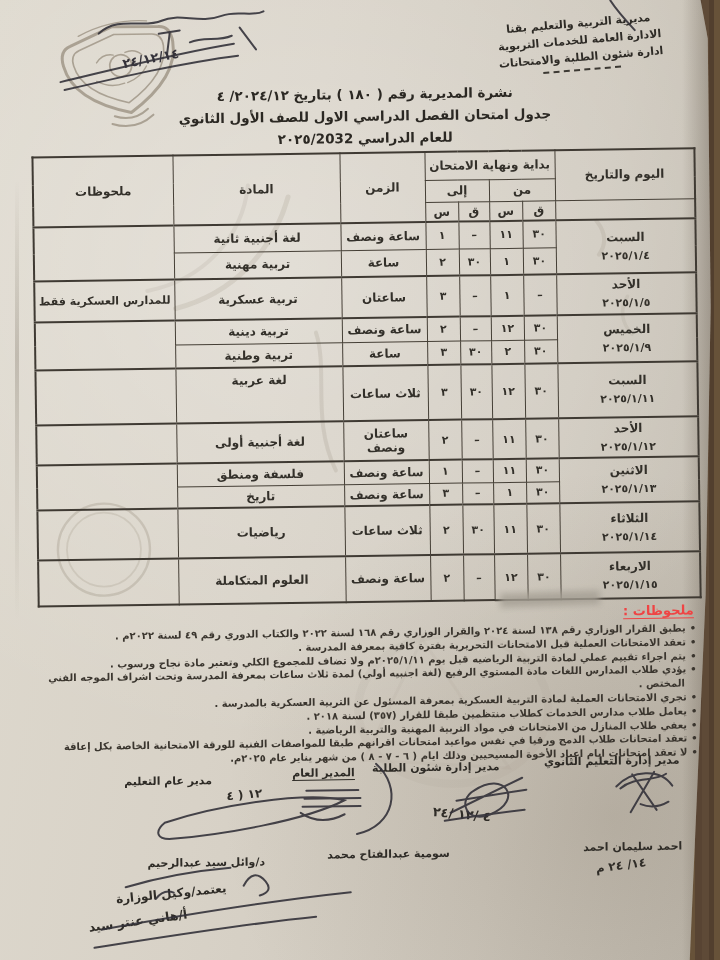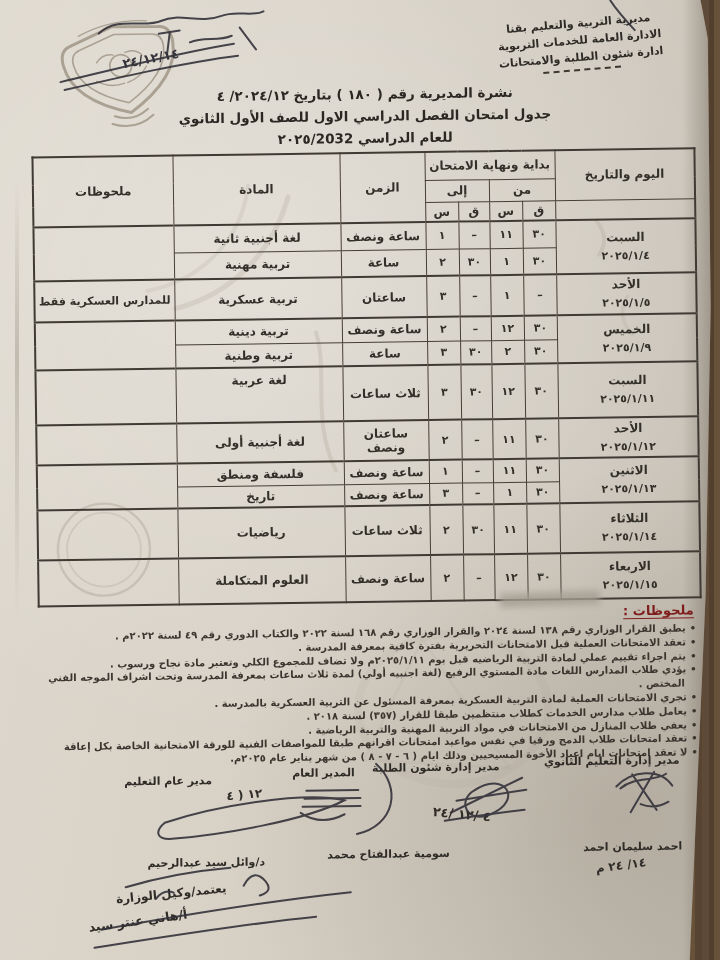--- a/index.html
+++ b/index.html
@@ -46,28 +46,28 @@
   .sched td.day{font-size:12px;line-height:1.6;}
   .sched td.day .d2{font-size:11px;}
   .sched td.note-cell{font-size:11px;}
   .sched td.vtop{vertical-align:top;padding-top:5px;}
   .h28{height:28px}.h22{height:22px}.h20{height:20px}
   .r27{height:27px}.r41{height:41px}.r24{height:24px}.r55{height:55px}
   .r40{height:40px}.r23{height:23px}.r22{height:22px}.r50{height:50px}.r46{height:46px}
   
   .notes{position:absolute;left:30px;top:604px;width:668px;color:#3a352e;}
   .notes .ntitle{font-size:13px;font-weight:bold;text-decoration:underline;
-    text-underline-offset:3px;margin-right:6px;color:#7f1d1d;}
+    text-underline-offset:3px;margin-right:6px;color:#ef4444;}
   .notes ul{list-style:none;margin:3px 0 0;padding:0 4px 0 0;}
   .notes li{font-size:10px;font-weight:bold;line-height:1.38;padding-right:12px;text-indent:-12px;}
   .notes li::before{content:"•";margin-left:4px;}
   
   .sigs{position:absolute;left:0;top:756px;width:720px;height:200px;font-weight:bold;}
   .sigs .t{position:absolute;font-size:11px;color:#2e2b26;white-space:nowrap;}
-  .sigs .t.u{text-underline-offset:3px;}
+  .sigs .t.u{text-decoration:underline;text-underline-offset:3px;}
   .sigs .n{position:absolute;font-size:11px;color:#2f2c27;white-space:nowrap;}
   .ink{color:#34323a;font-weight:bold;}
   .hw{position:absolute;white-space:nowrap;}
   svg.overlay{position:absolute;inset:0;pointer-events:none;}
   .stamp{position:absolute;left:55px;top:14px;transform:rotate(-12deg);}
 </style>
 </head>
 <body>
 
 <div class="paper"></div>

